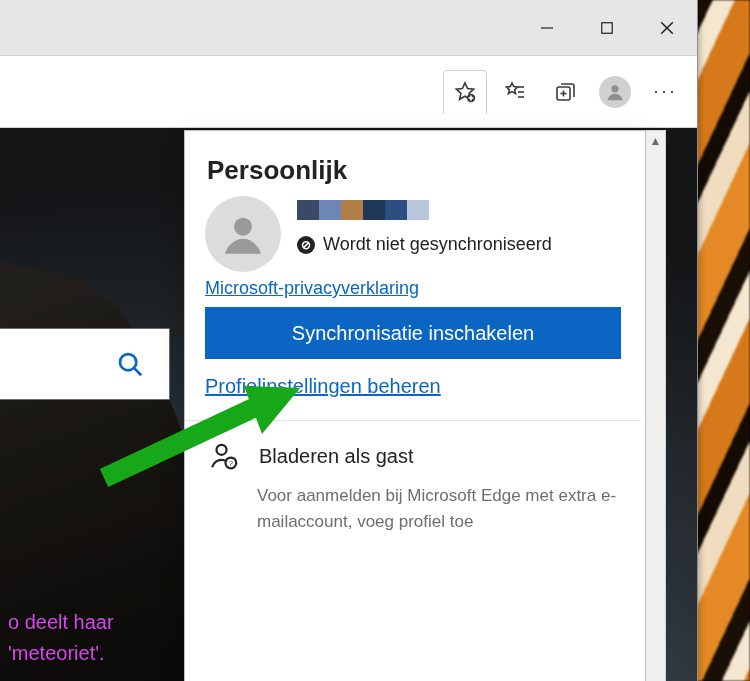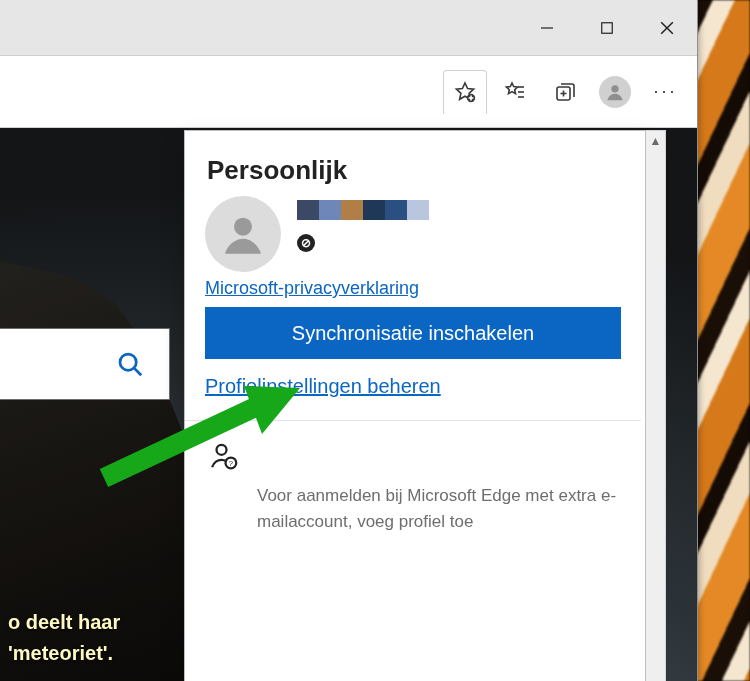--- a/index.html
+++ b/index.html
@@ -58,23 +58,22 @@
     clip-path: polygon(0 0, 35% 4%, 55% 10%, 72% 22%, 88% 42%, 100% 68%, 100% 100%, 0 100%);
     filter: brightness(.75);
   }
   .searchbox {
     position:absolute; left:0; top:200px; width:170px; height:72px; background:#fff;
     border:1px solid #6b6b6b; border-left:none; display:flex; align-items:center; justify-content:flex-end;
     padding-right:24px;
   }
   .searchbox svg { width:30px; height:30px; color:#0a66c2; }
   .caption {
-    position:absolute; left:8px; bottom:12px; color:#fef9c3; font-size:20px; line-height:1.55;
+    position:absolute; left:8px; bottom:12px; color:#d946ef; font-size:20px; line-height:1.55;
     text-shadow: 0 1px 3px rgba(0,0,0,.7);
-    font-weight: bold;
   }
 
   
   .flyout {
     position:absolute; left:184px; top:130px; width:462px; height:552px;
     background:#fff; border:1px solid #bfbfbf; box-shadow:0 10px 22px rgba(0,0,0,.22);
     padding: 20px 24px 0 20px; overflow:hidden;
   }
   .fly-title { font-size:26px; font-weight:600; color:#222; margin: 4px 0 10px 2px; }
   .profile-row { display:flex; gap:16px; align-items:flex-start; margin-top:4px; }
@@ -203,20 +202,21 @@
           <div class="name-blocks">
               <span style="background: rgb(58, 74, 102);"></span>
               <span style="background: rgb(109, 136, 184);"></span>
               <span style="background: rgb(176, 126, 70);"></span>
               <span style="background: rgb(31, 56, 88);"></span>
               <span style="background: rgb(42, 79, 128);"></span>
               <span style="background: rgb(184, 199, 221);"></span>
             </div>
           <div class="sync-status">
             <span class="dot">⊘</span>
+            <span>Wordt niet gesynchroniseerd</span>
           </div>
         </div>
       </div>
 
       <a class="privacy-link">Microsoft-privacyverklaring</a>
 
       <button class="primary-btn">Synchronisatie inschakelen</button>
 
       <a class="manage-link">Profielinstellingen beheren</a>
 
@@ -224,20 +224,21 @@
 
       <div class="menu-item">
         <div class="micon">
           <svg viewBox="0 0 24 24" fill="none" stroke="currentColor" stroke-width="1.8">
             <circle cx="10" cy="7" r="4"></circle>
             <path d="M2.5 21c1.2-4 4.5-6 7.5-6 1.4 0 2.8.4 4 1.2"></path>
             <circle cx="17.5" cy="17.5" r="4.3"></circle>
             <text x="17.5" y="20.3" text-anchor="middle" font-size="6.5" fill="currentColor" stroke="none">?</text>
           </svg>
         </div>
+        <div class="label">Bladeren als gast</div>
       </div>
 
       <div class="add-desc">Voor aanmelden bij Microsoft Edge met extra e-mailaccount, voeg profiel toe</div>
     </div>
 
     <div class="flyout-scroll">
       <div class="arrow">▲</div>
       <div class="track"></div>
     </div>
 

